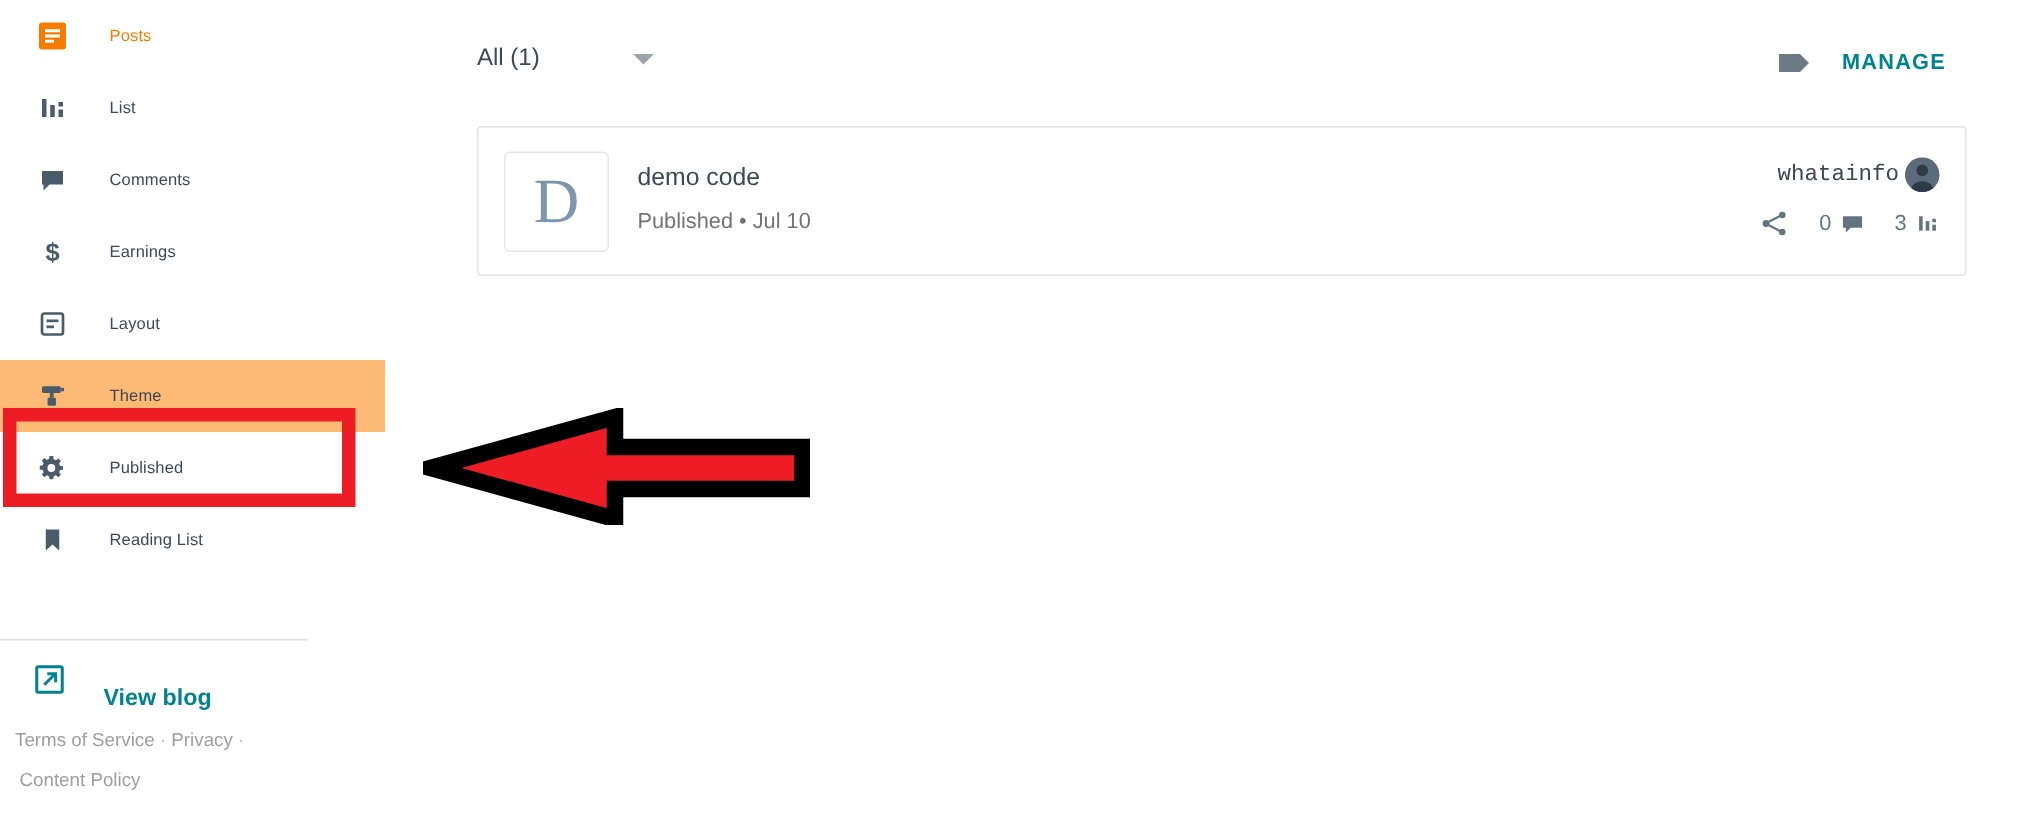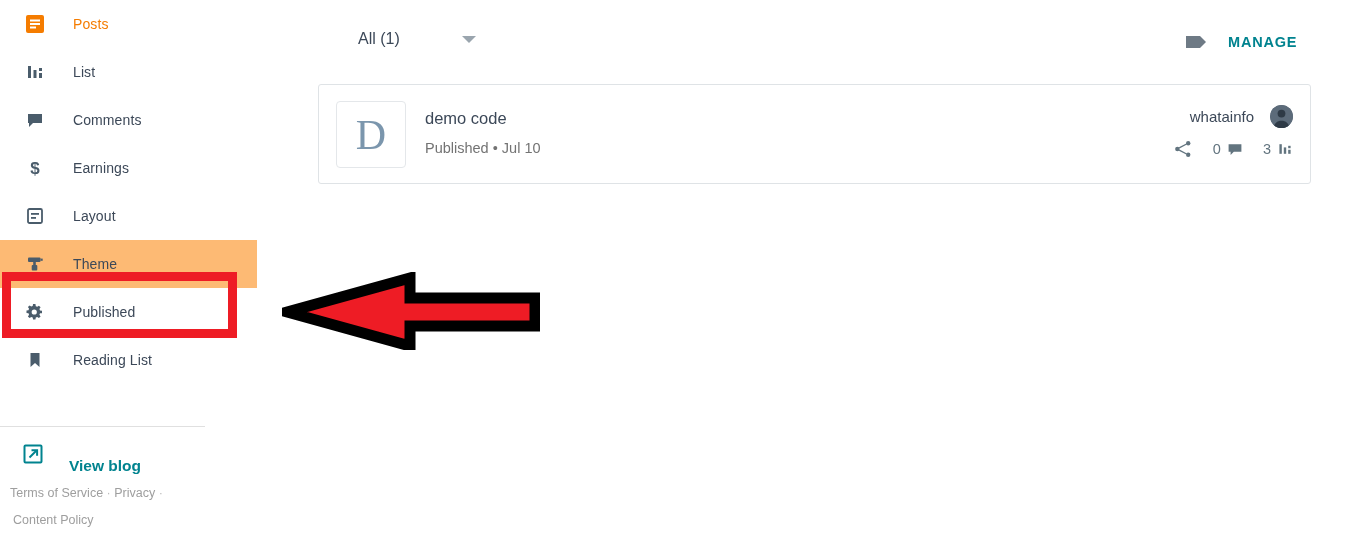--- a/index.html
+++ b/index.html
@@ -20,21 +20,21 @@
   .nav-item {
     position:relative; display:flex; align-items:center;
     height:48px; padding-left:22px; cursor:pointer;
     color:#3c4858;
   }
   .nav-item .ico {
     width:26px; height:26px; display:flex; align-items:center;
     justify-content:center; flex:0 0 26px;
   }
   .nav-item .lbl {
-    margin-left:25px; font-size:14px; color:#3c4858;
+    margin-left:25px; font-size:11px; color:#3c4858;
     letter-spacing:.1px; white-space:nowrap;
   }
   .nav-item.active-posts .lbl { color:#f57c00; }
   .nav-item.selected { background:#fdba74; }
 
   
   .red-box {
     position:absolute; left:2px; top:272px; width:235px; height:66px;
     border:9px solid #ee1c25; background:transparent;
     z-index:6; pointer-events:none;
@@ -72,21 +72,21 @@
   
   .main {
     position:absolute; left:271px; top:0; right:0; height:559px;
     background:#ffffff;
   }
   .toolbar {
     position:absolute; left:0; top:0; width:1074px; height:88px;
   }
   .filter-select {
     position:absolute; left:47px; top:30px;
-    display:flex; align-items:center; cursor:pointer;margin-left:40px;
+    display:flex; align-items:center; cursor:pointer;
   }
   .filter-select .txt { font-size:16px; color:#3c4858; }
   .chev {
     margin-left:62px; width:0; height:0;
     border-left:7px solid transparent; border-right:7px solid transparent;
     border-top:7px solid #9aa5ae;
   }
   .tag-icon { position:absolute; left:914px; top:33px; cursor:pointer; }
   .manage-btn {
     position:absolute; left:957px; top:34px;
@@ -114,21 +114,21 @@
     font-size:16.5px; color:#3c4858;
   }
   .post-meta {
     position:absolute; left:106px; top:55px;
     font-size:14.5px; color:#737373;
   }
   .author-row {
     position:absolute; right:17px; top:20px;
     display:flex; align-items:center;
   }
-  .author-name { font-size:15px; color:#3c4858; margin-right:16px; }
+  .author-name { font-size:15px; color:#3c4858; margin-right:4px;font-family:Liberation Mono, monospace; }
   .avatar {
     width:23px; height:23px; border-radius:50%;
     background:#5c6b7a; display:flex; align-items:flex-end;
     justify-content:center; overflow:hidden;
   }
   .stats-row {
     position:absolute; right:17px; top:54px;
     display:flex; align-items:center; gap:0;
   }
   .stats-row .grp { display:flex; align-items:center; margin-left:20px; }

